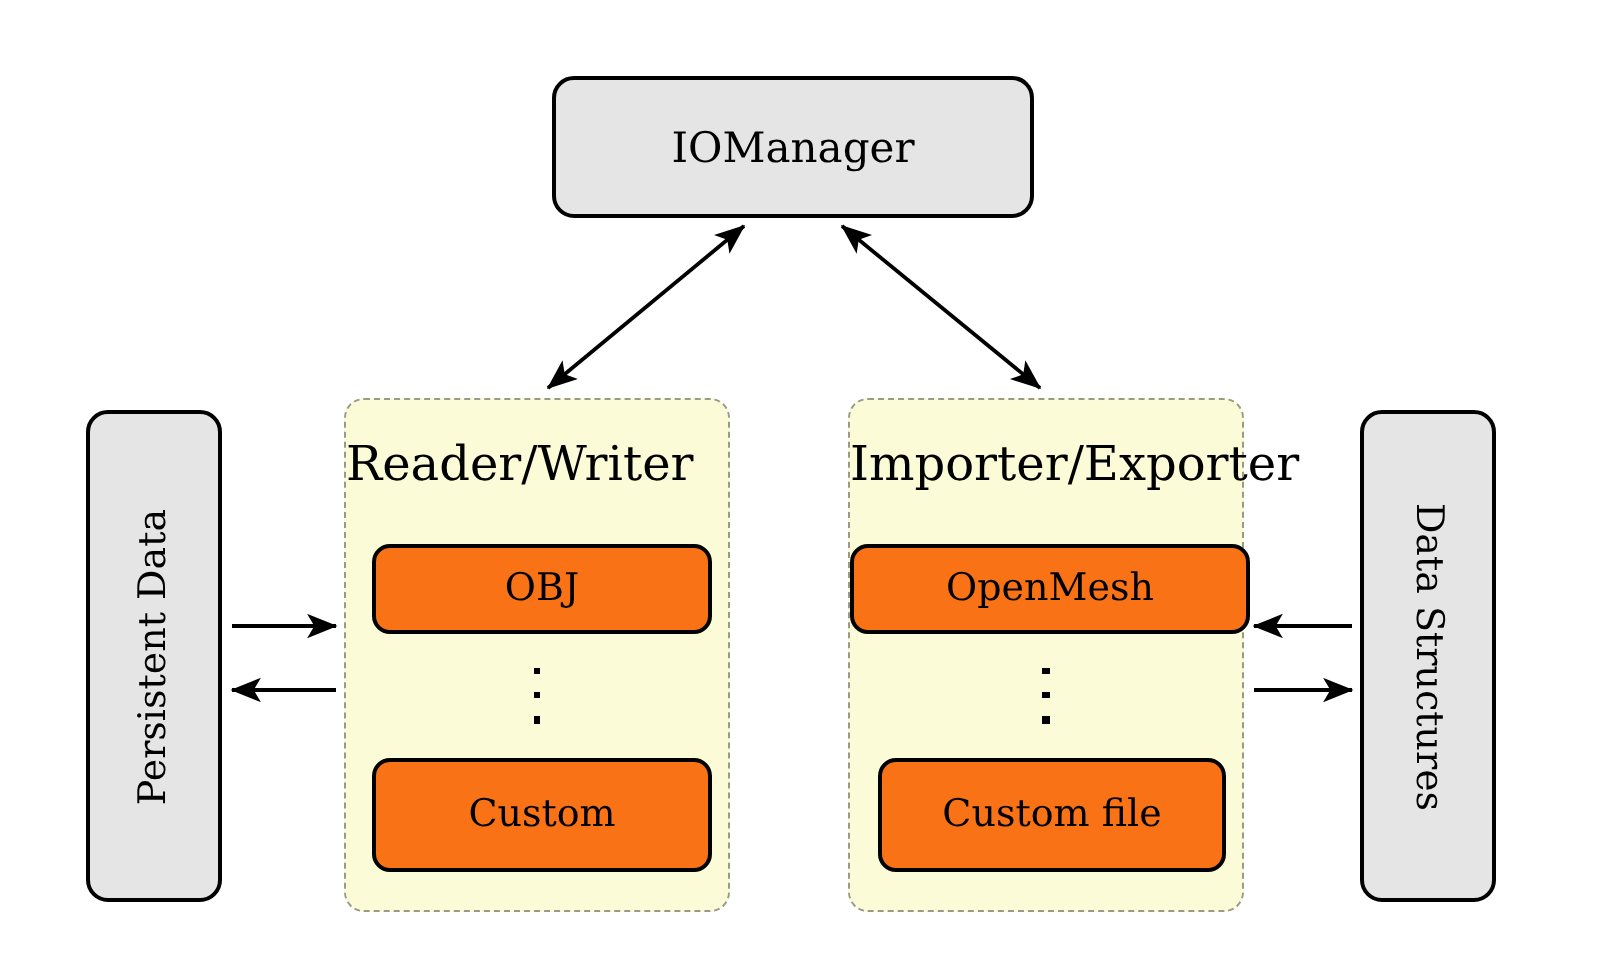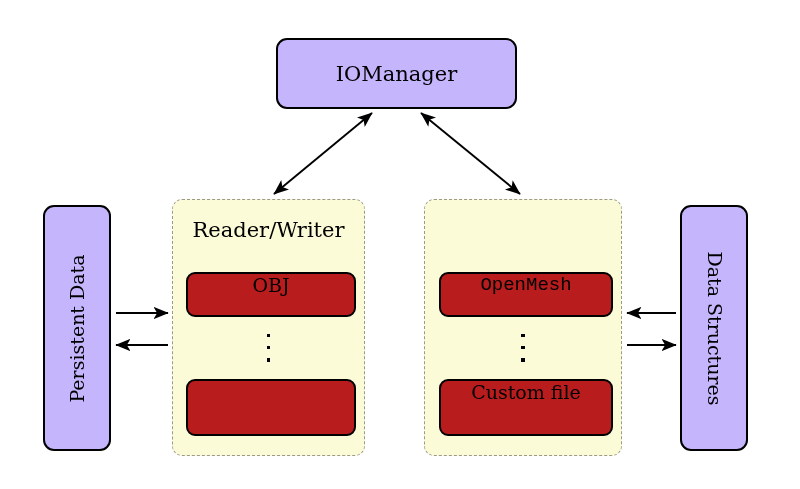--- a/index.html
+++ b/index.html
@@ -28,21 +28,21 @@
     height: 489px;
     pointer-events: none;
   }
 
   
   .node {
     position: absolute;
     box-sizing: border-box;
     border: 2.2px solid #000000;
     border-radius: 9px;
-    background: #c4b5fd;
+    background: #e5e5e5;
     display: flex;
     align-items: center;
     justify-content: center;
     text-align: center;
   }
 
   
   #io-manager {
     left: 276px;
     top: 38px;
@@ -99,56 +99,56 @@
     left: 424px;
     top: 199px;
     width: 198px;
     height: 257px;
   }
   .panel-title {
     position: absolute;
     left: 0;
     right: 0;
     top: 18px;
-    text-align: center;
-    font-size: 21px;
+    text-align: left;
+    font-size: 24px;
     white-space: nowrap;
   }
 
   
   .inner-box {
     position: absolute;
     box-sizing: border-box;
     border: 2.2px solid #000000;
     border-radius: 9px;
-    background: #b91c1c;
+    background: #f97316;
     display: flex;
+    align-items: center;
     justify-content: center;
     text-align: center;
     font-size: 19px;
     line-height: 1.22;
   }
   #box-obj {
     left: 13px;
     top: 72px;
     width: 170px;
     height: 45px;
   }
   #box-custom-file-format {
     left: 13px;
     top: 179px;
     width: 170px;
     height: 57px;
   }
   #box-openmesh {
-    left: 14px;
+    left: 0;
     top: 72px;
-    width: 174px;
+    width: 200px;
     height: 45px;
-    font-family: Liberation Mono, monospace;
   }
   #box-custom-data-structure {
     left: 14px;
     top: 179px;
     width: 174px;
     height: 57px;
   }
 
   
   .vdots {
@@ -217,26 +217,27 @@
     </div>
 
     <div class="vdots">
       <span></span>
         <span></span>
         <span></span>
     </div>
 
     <div class="inner-box" id="box-custom-file-format">
       <span>
-        <br>
+        <span>Custom</span><br>
       </span>
     </div>
   </div>
 
   <div class="panel" id="panel-importer-exporter">
+    <div class="panel-title">Importer/Exporter</div>
 
     <div class="inner-box" id="box-openmesh">
       <span>OpenMesh</span>
     </div>
 
     <div class="vdots">
       <span></span>
         <span></span>
         <span></span>
     </div>

